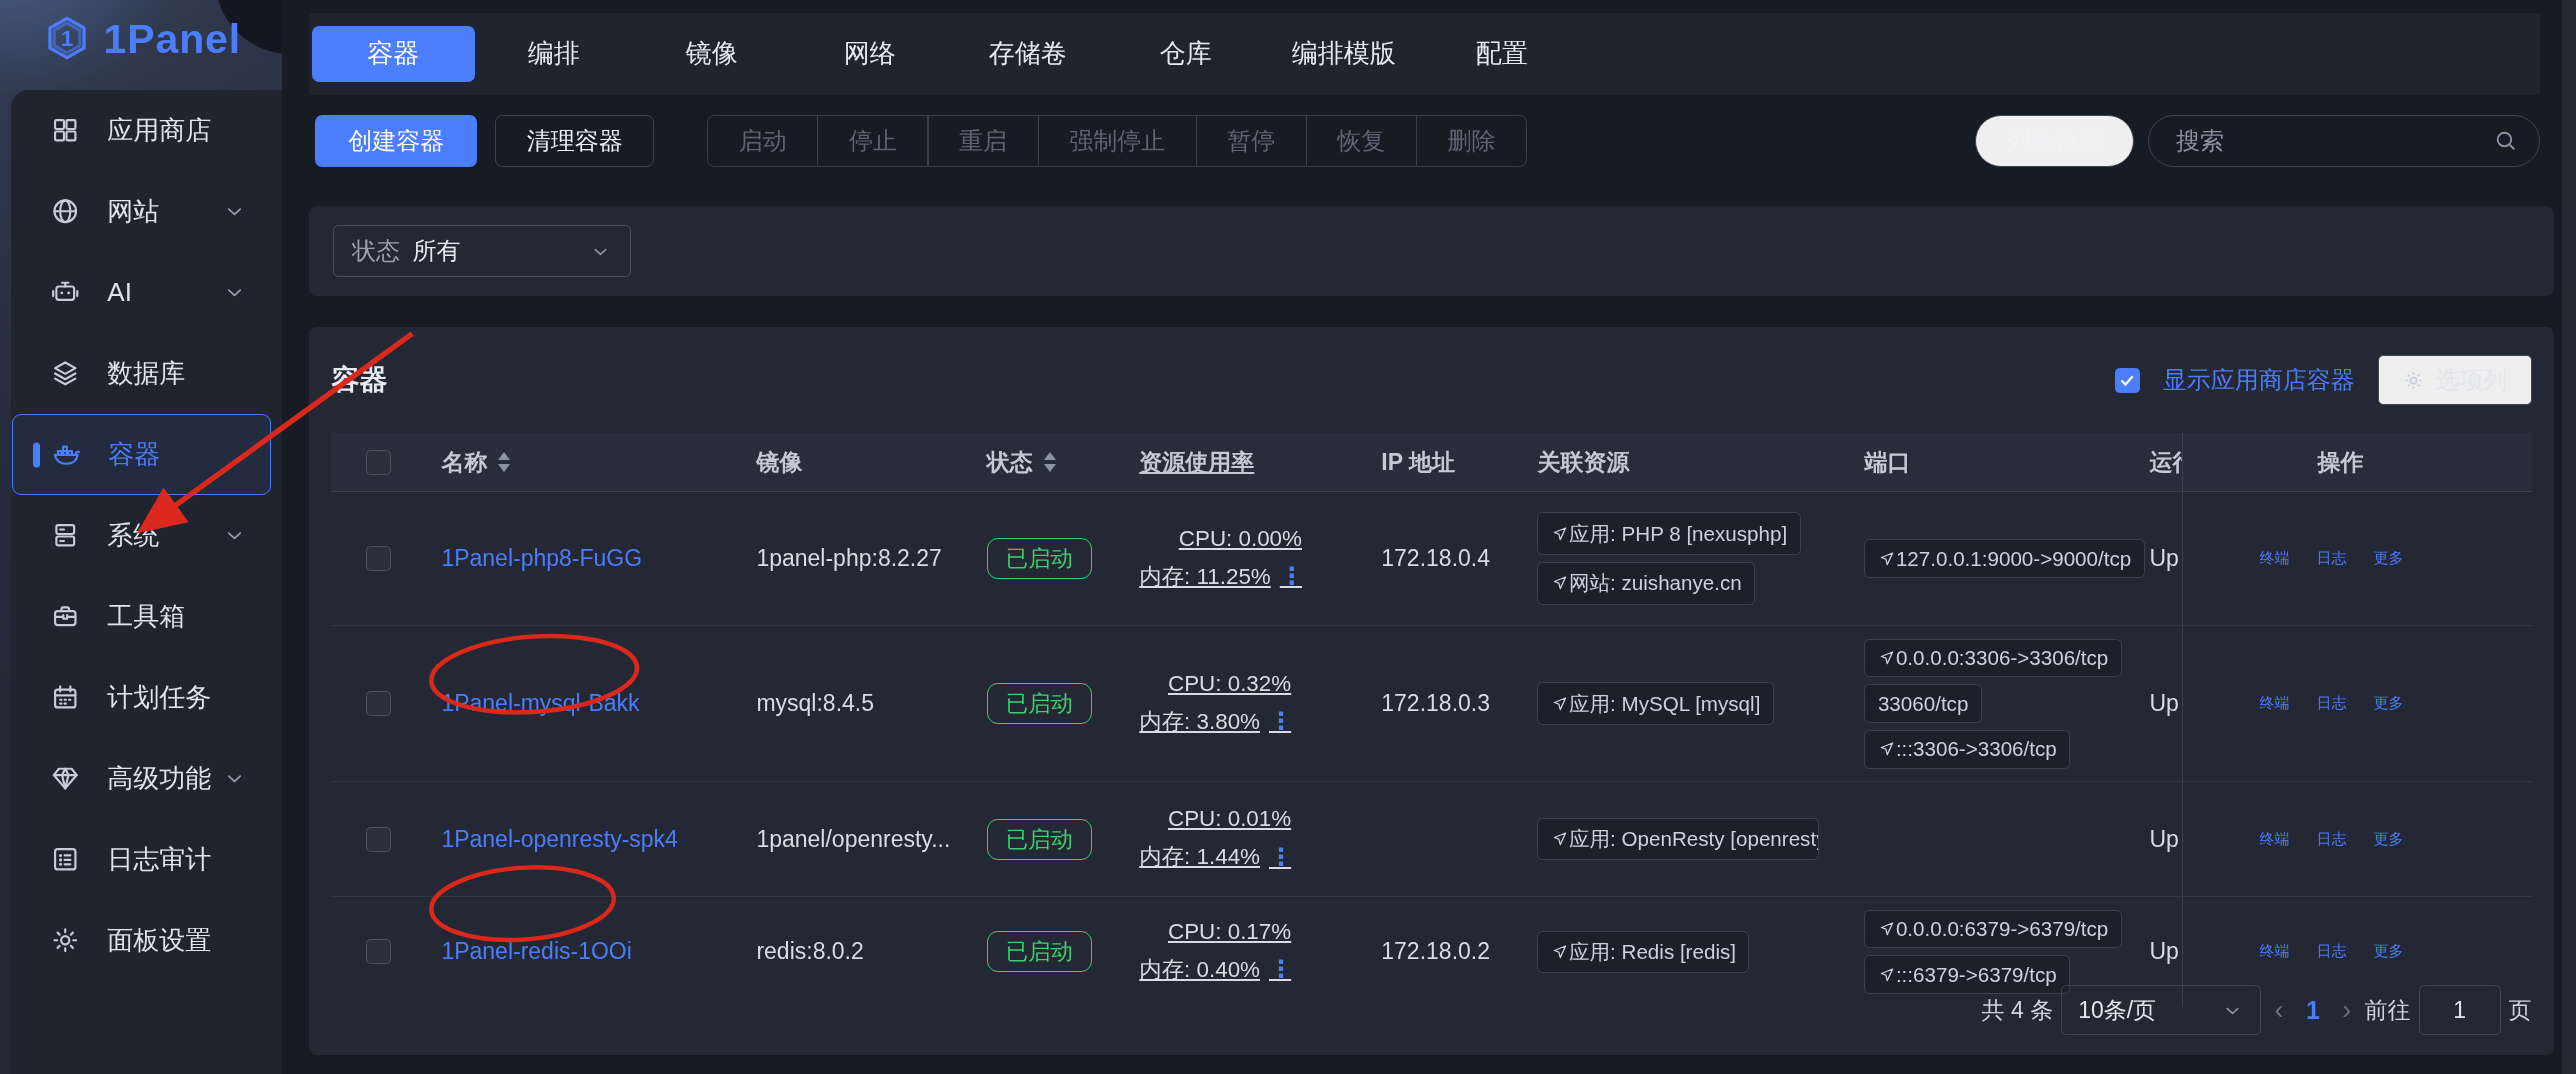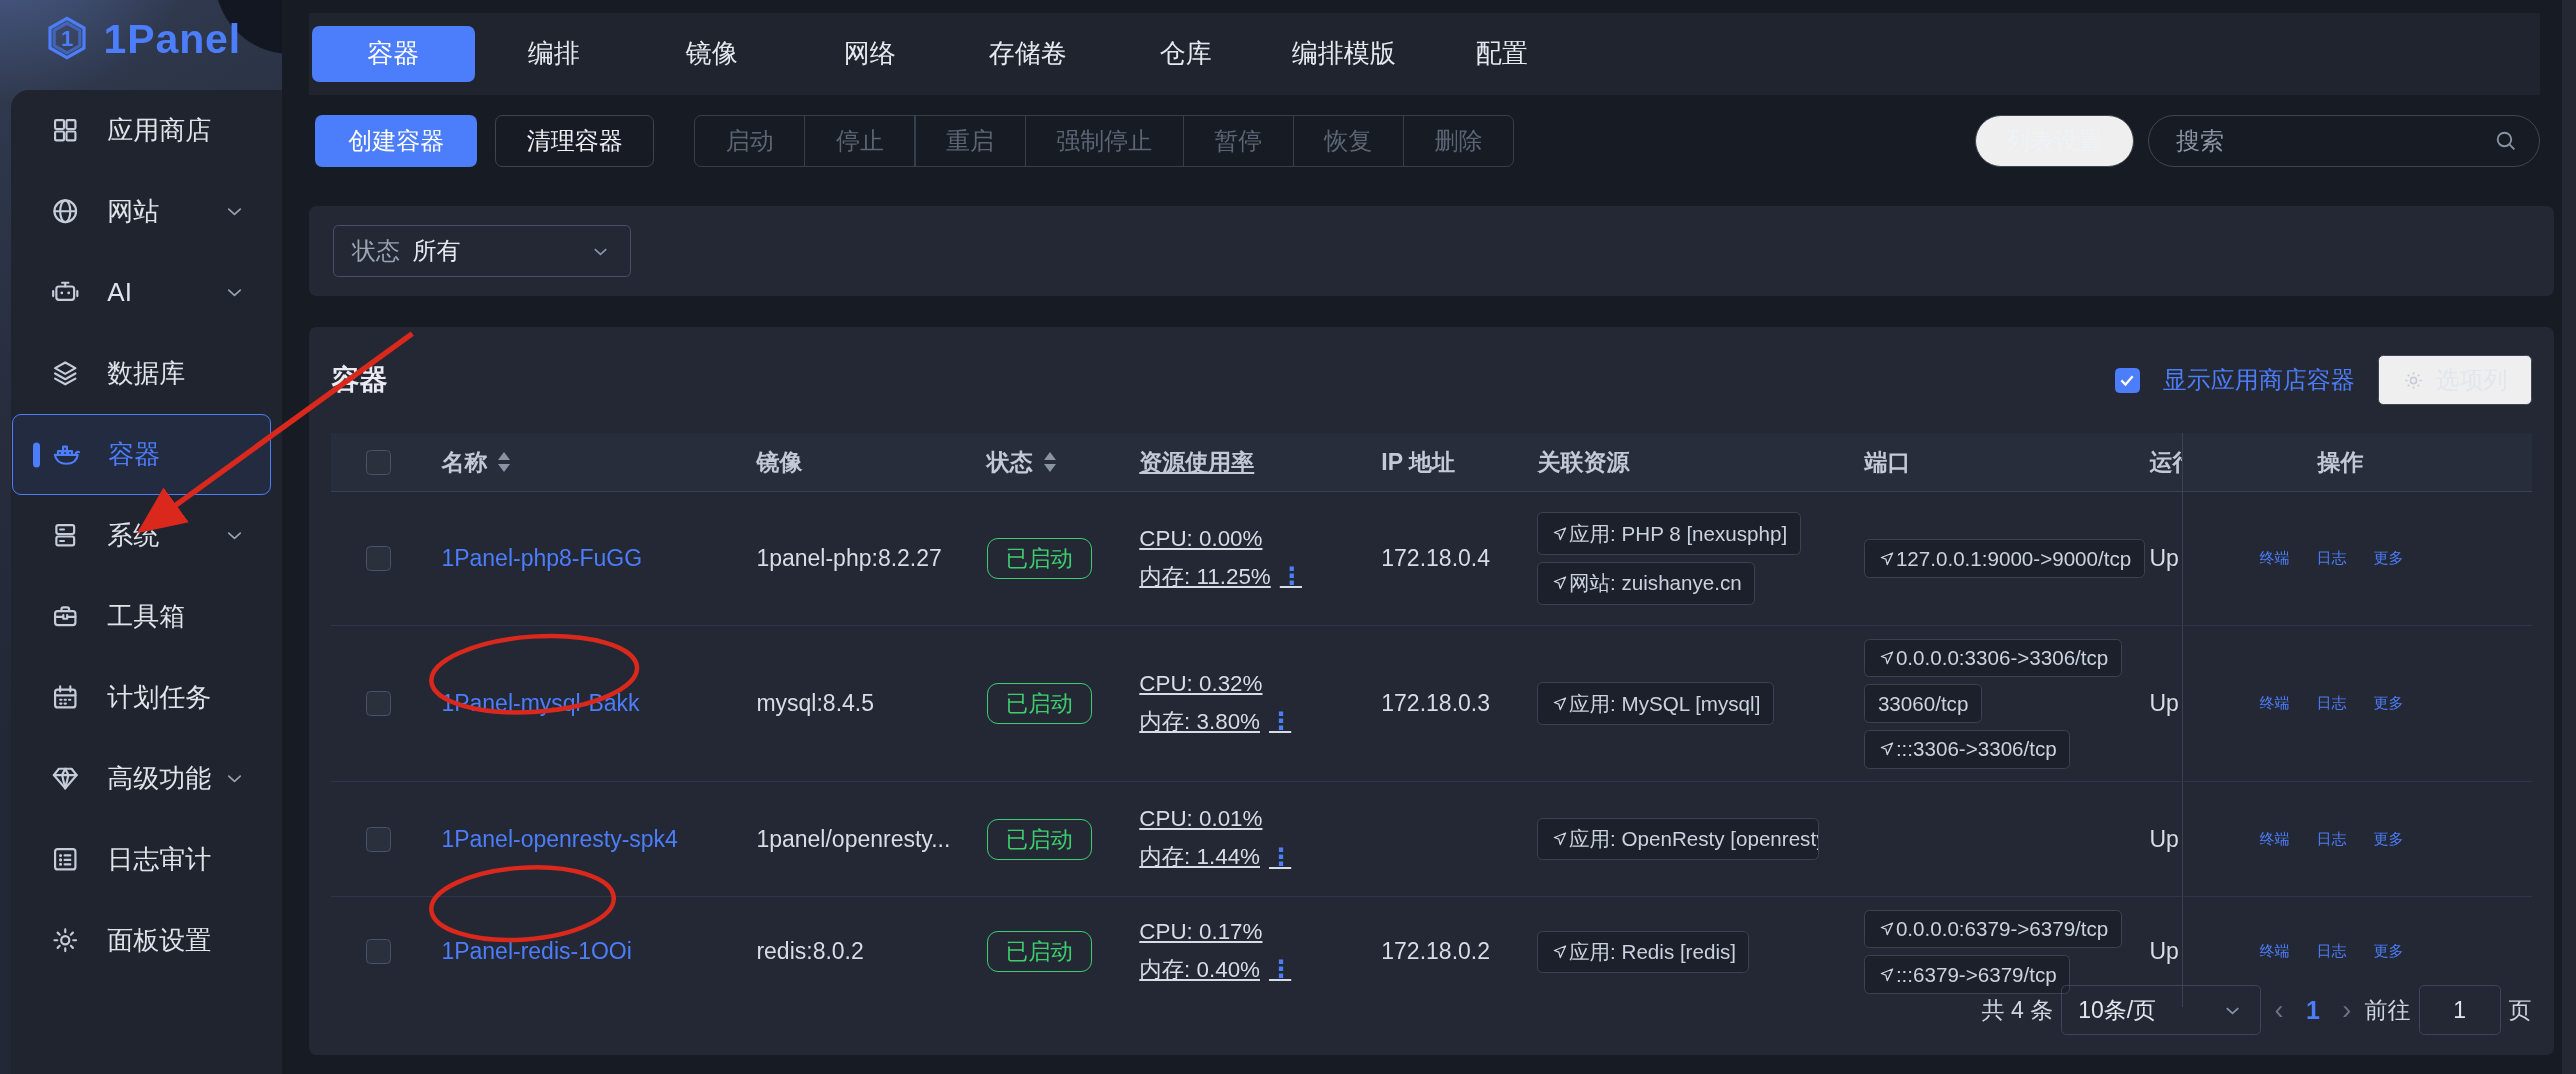--- a/index.html
+++ b/index.html
@@ -34,21 +34,21 @@
   .tabband{position:absolute;left:27px;right:36px;top:12.5px;height:82px;background:#1f242e;display:flex;align-items:center;}
   .tab{width:158px;text-align:center;font-size:26px;color:#e6eaf0;cursor:pointer;}
   .tab.active{width:163px;height:56px;margin-left:2.7px;background:#4c7dfa;color:#fff;border-radius:7.2px;display:flex;align-items:center;justify-content:center;}
 
   .toolbar{position:absolute;left:27px;right:36px;top:108px;height:65px;display:flex;align-items:center;}
   .btn{height:52px;border-radius:7.2px;display:inline-flex;align-items:center;justify-content:center;font-size:24px;cursor:pointer;border:0.9px solid transparent;}
   .btn-primary{background:#4c7dfa;color:#fff;padding:0 32px;margin-left:6.3px;}
   .btn-plain{border-color:#3e4552;color:#f0f2f6;padding:0 30.5px;margin-left:18px;background:transparent;}
   .btn-group{display:flex;margin-left:36px;}
   .btn-group .gbtn{height:52px;padding:0 30.5px;border:0.9px solid #383f4c;color:#5c6574;font-size:24px;display:flex;align-items:center;margin-left:-0.9px;background:transparent;}
-  .btn-group .gbtn:first-child{border-radius:7.2px 0 0 7.2px;margin-left:4px;}
+  .btn-group .gbtn:first-child{border-radius:7.2px 0 0 7.2px;margin-left:17px;}
   .btn-group .gbtn:last-child{border-radius:0 7.2px 7.2px 0;}
   .toolbar-right{margin-left:auto;display:flex;align-items:center;gap:14.3px;}
   .pill-btn{height:52px;padding:0 30.5px;border:0.9px solid #3e4552;border-radius:26px;color:#f0f2f6;font-size:24px;display:flex;align-items:center;cursor:pointer;}
   .searchbox{position:relative;width:392px;height:52px;border:0.9px solid #3e4552;border-radius:26px;display:flex;align-items:center;}
   .searchbox input{background:transparent;border:none;outline:none;color:#e6eaf0;font-size:24px;padding:0 63px 0 27px;width:100%;}
   .searchbox input::placeholder{color:#8a93a3;}
   .searchbox .icn{position:absolute;right:21.5px;color:#8a93a3;display:flex;}
   .searchbox .icn svg{width:25px;height:25px;}
 
   .filter-card{position:absolute;left:27px;top:206px;width:2245px;height:90px;background:#232834;border-radius:7.2px;}
@@ -86,21 +86,21 @@
   .thead .c-actions{padding-left:134px;}
   .sort{display:inline-flex;flex-direction:column;gap:3.6px;margin-left:10.8px;}
   .sort i{display:block;width:0;height:0;border-left:6.3px solid transparent;border-right:6.3px solid transparent;}
   .sort .up{border-bottom:8px solid #8a93a3;}
   .sort .down{border-top:8px solid #8a93a3;}
 
   .trow{display:flex;align-items:center;border-bottom:0.9px solid #303744;color:#d8dce4;font-size:23px;}
   .trow:last-child{border-bottom:none;}
   .link{color:#4c7dfa;text-decoration:none;cursor:pointer;}
   .badge{display:inline-flex;align-items:center;justify-content:center;height:41px;padding:0 18px;border:1.3px solid #3ecf6d;color:#3ecf6d;border-radius:10.8px;font-size:22.4px;}
-  .usage{display:flex;flex-direction:column;gap:9px;font-size:22.4px;}
+  .usage{display:flex;flex-direction:column;gap:9px;font-size:22.4px;align-items:flex-end;}
   .memline{display:flex;align-items:center;gap:9px;}
   .dots{color:#4c7dfa;font-size:24px;font-weight:bold;letter-spacing:-1.8px;cursor:pointer;line-height:1;}
   .tags{display:flex;flex-direction:column;gap:7.2px;align-items:flex-start;padding:12.5px 0;}
   .tag{display:inline-flex;align-items:center;max-width:282px;overflow:hidden;white-space:nowrap;background:#1b202b;border:0.9px solid #3c4350;border-radius:5.4px;padding:6.3px 12.5px;font-size:20.6px;color:#ccd2dd;}
   .tag .icn{display:flex;color:#ccd2dd;flex:0 0 auto;}
   .tag .icn svg{width:18px;height:18px;}
   .upclip{display:block;width:41px;overflow:hidden;white-space:nowrap;}
   .actions{display:flex;gap:27px;align-items:center;height:100%;padding-left:76px;}
   .actions .link{font-size:15px;}
 

